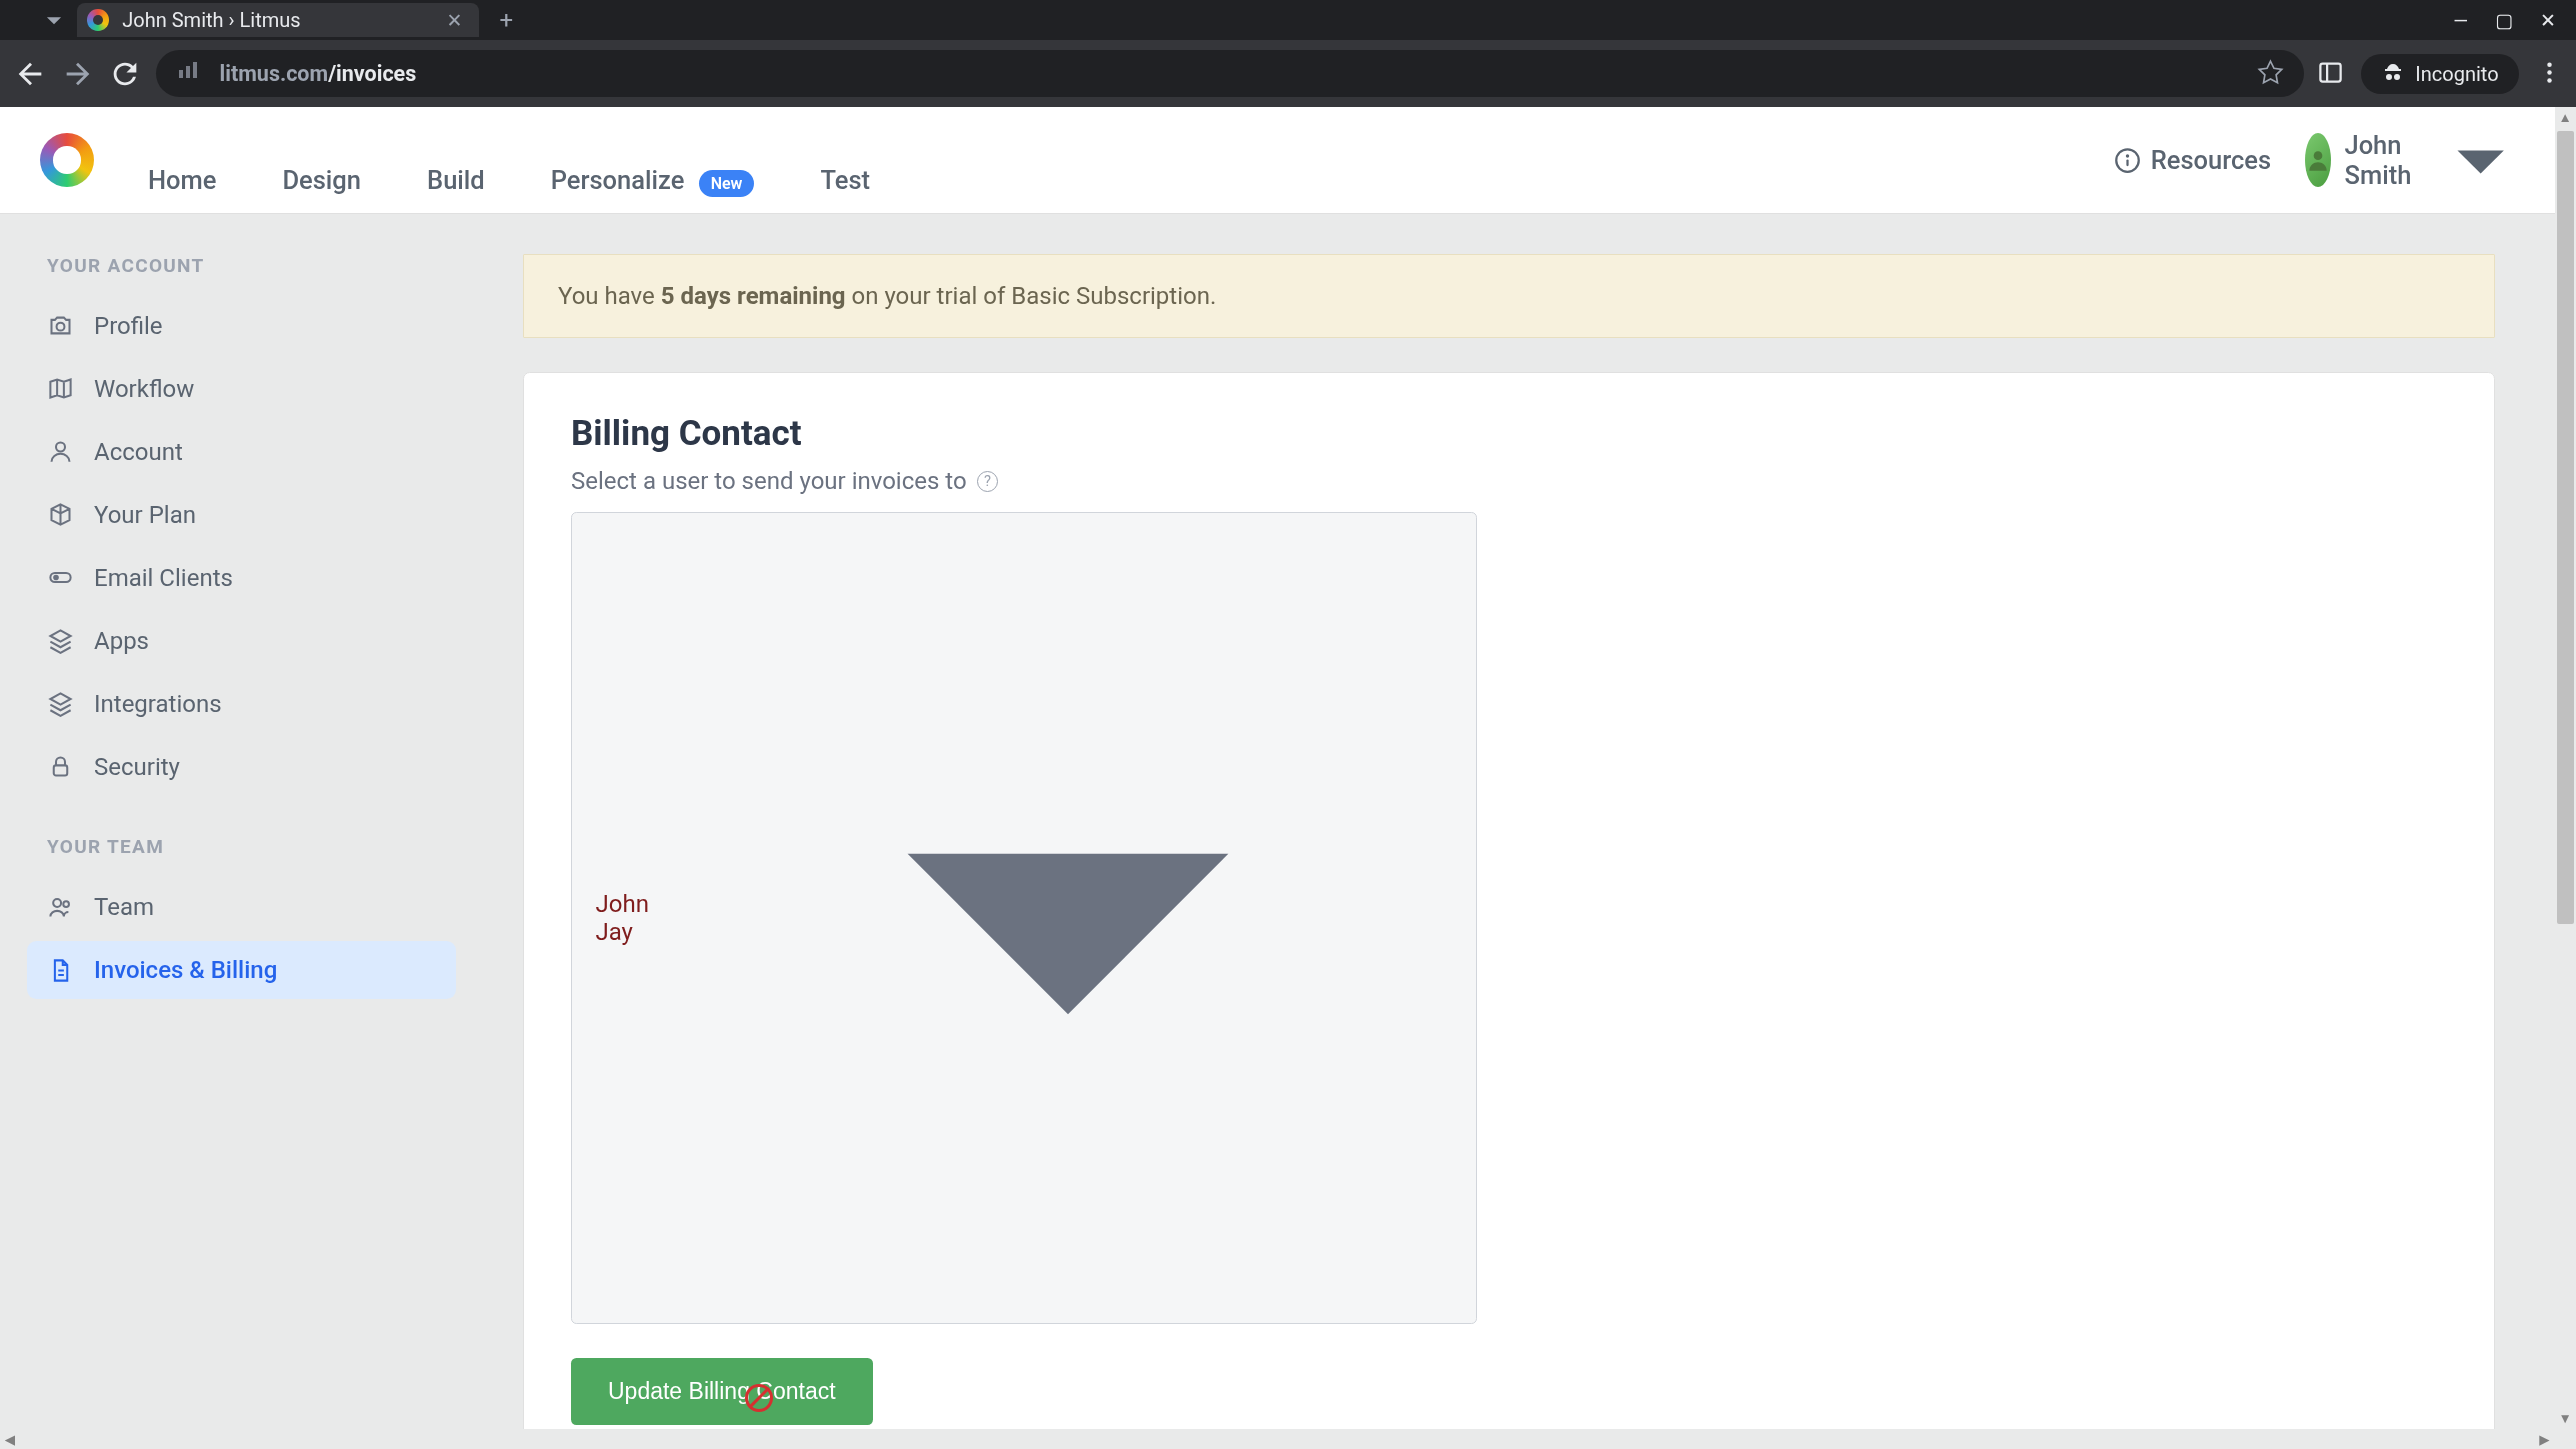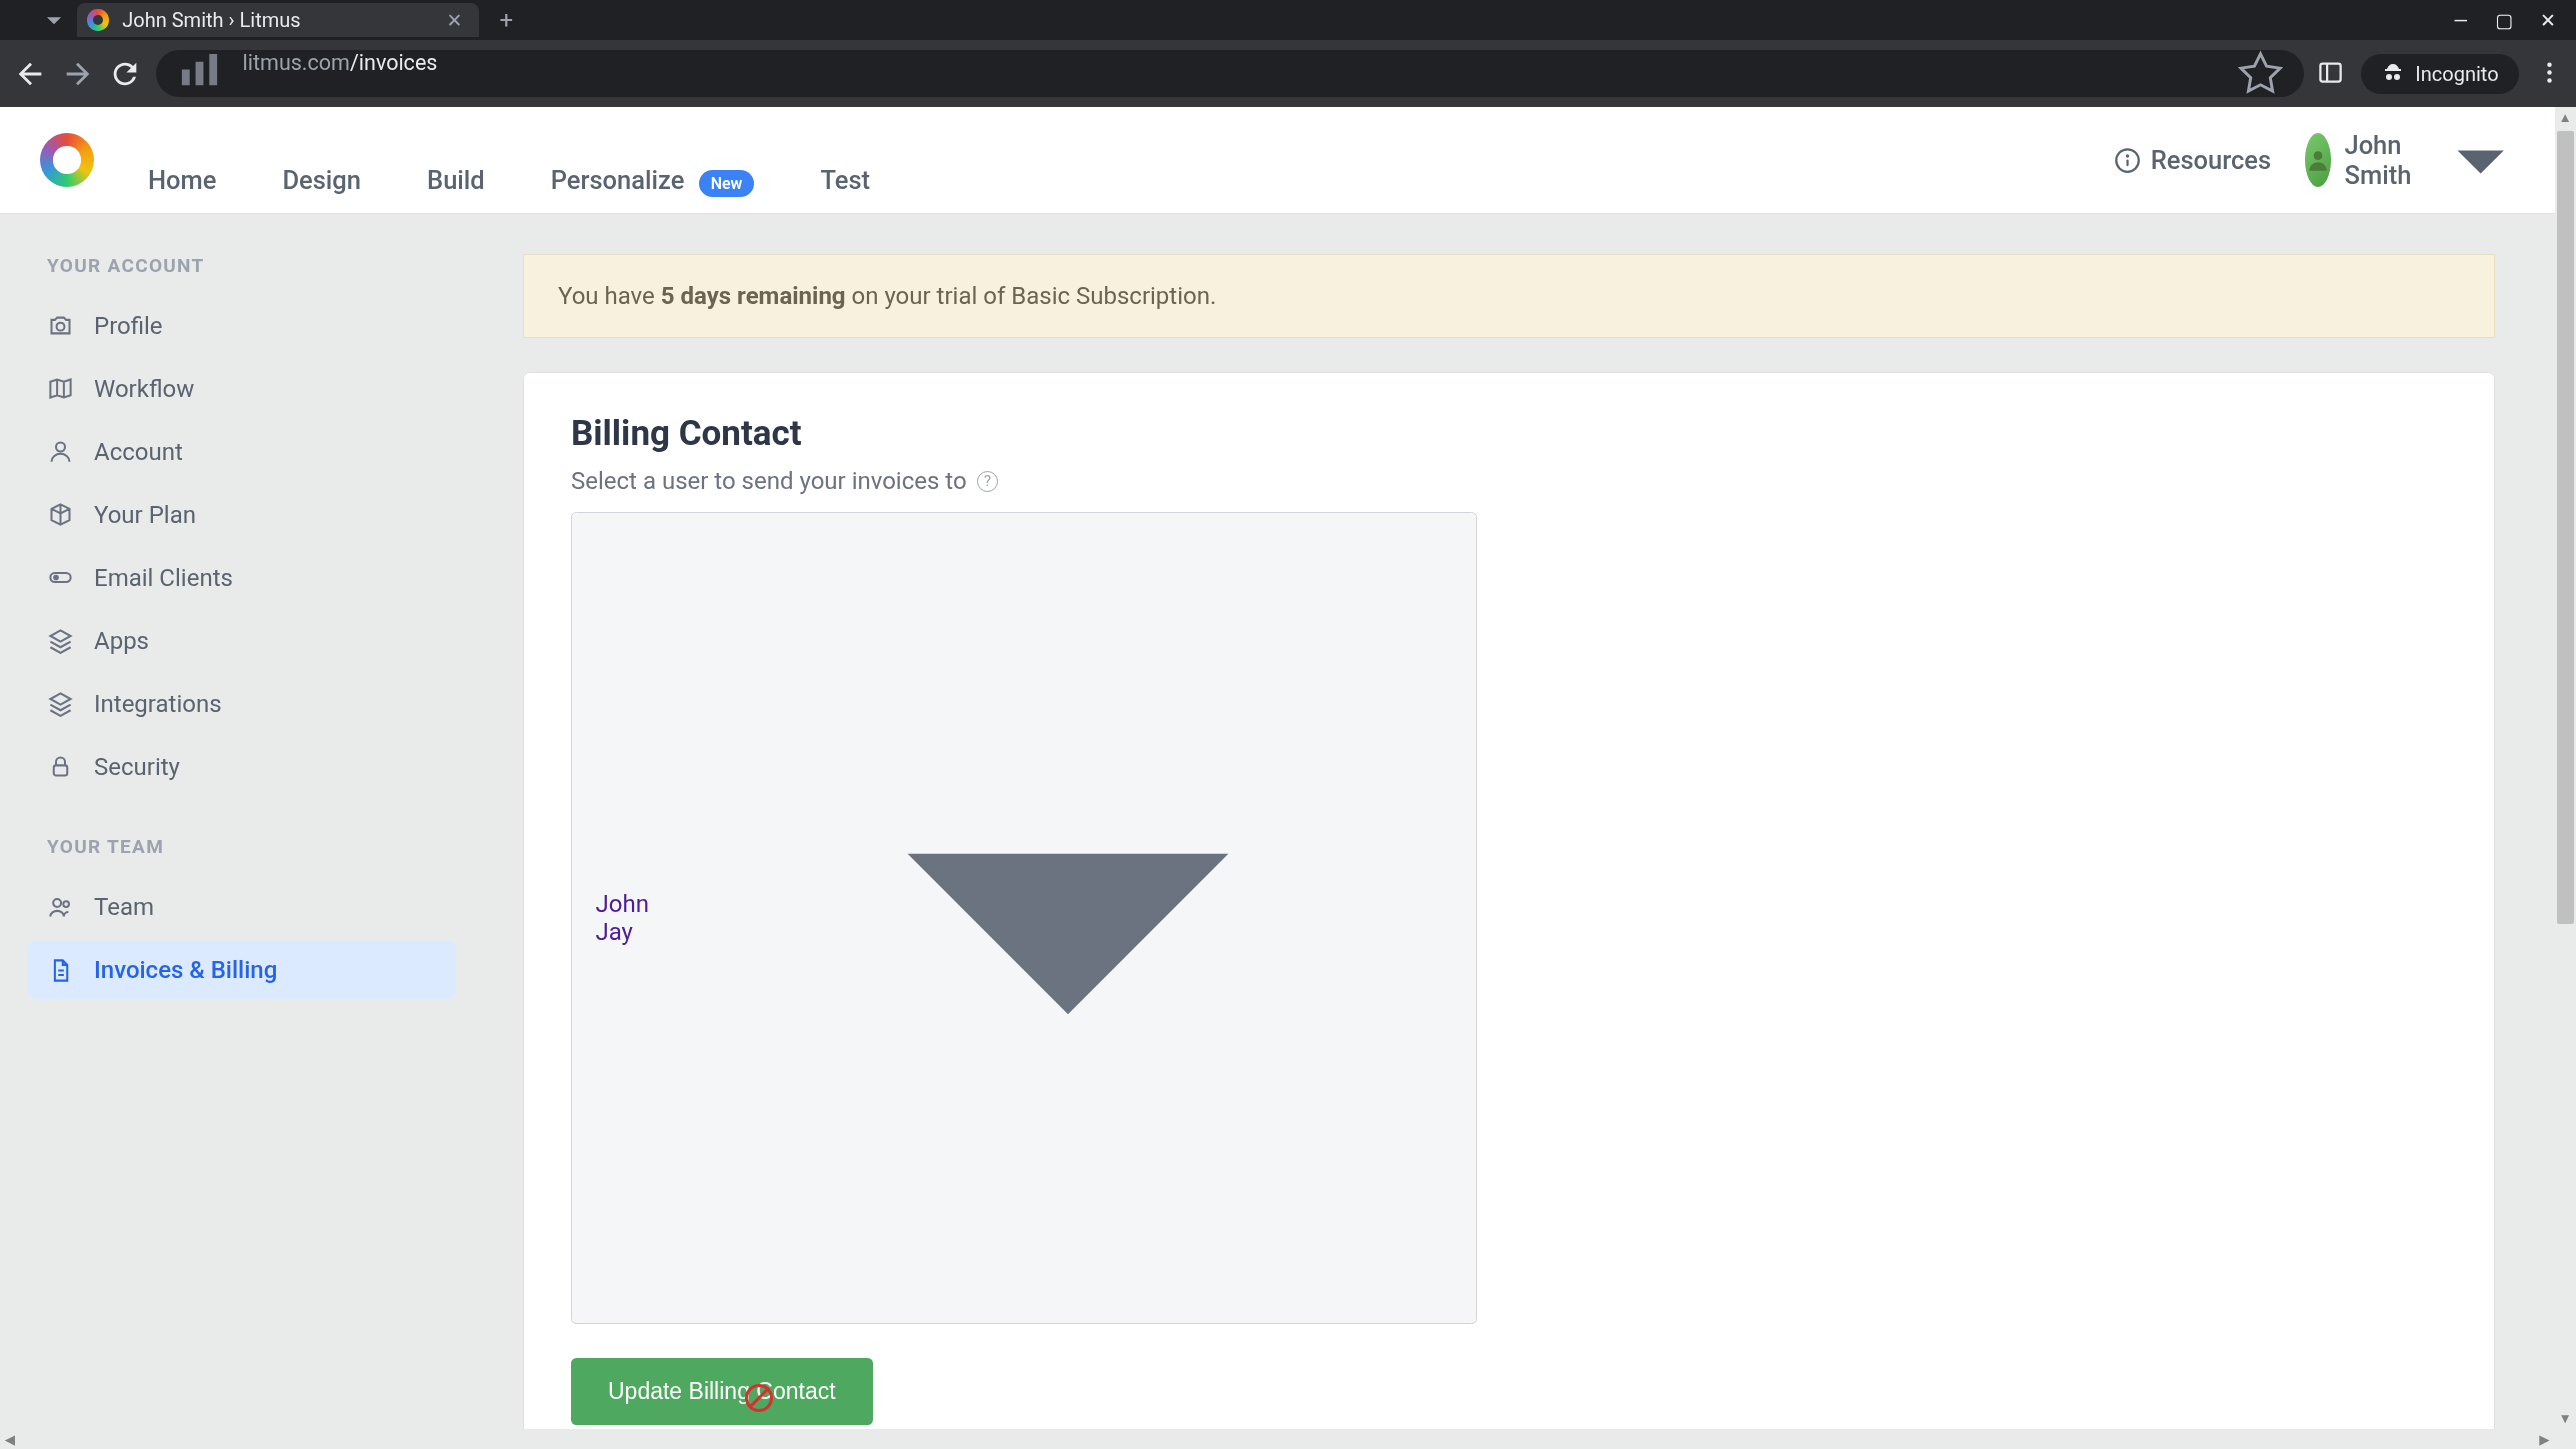--- a/index.html
+++ b/index.html
@@ -13,21 +13,21 @@
     .tab-favicon { width: 21.5px; height: 21.5px; margin-right: 13.4px; background: conic-gradient(from 0deg, #e74c3c, #f39c12, #f1c40f, #2ecc71, #3498db, #9b59b6, #e74c3c); border-radius: 50%; position: relative; }
     .tab-favicon::after { content: ''; position: absolute; inset: 5.4px; background: #35363a; border-radius: 50%; }
     .tab-title { color: #e8eaed; font-size: 20px; flex: 1; }
     .tab-close { color: #9ca3af; font-size: 19px; margin-left: 20px; }
     .new-tab { color: #9ca3af; font-size: 24px; margin-left: 20px; }
     .window-controls { margin-left: auto; display: flex; gap: 27px; padding-right: 20px; color: #e8eaed; font-size: 19px; }
     
     .address-bar-row { display: flex; align-items: center; height: 67px; background: #35363a; padding: 0 13.4px; gap: 13.4px; }
     .nav-btn { width: 34px; height: 34px; display: flex; align-items: center; justify-content: center; color: #9ca3af; }
     .nav-btn.enabled { color: #e8eaed; }
-    .address-bar { flex: 1; background: #202124; border-radius: 34px; height: 47px; display: flex; padding: 0 20px; gap: 20px; }
+    .address-bar { flex: 1; background: #202124; border-radius: 34px; height: 47px; display: flex; align-items: center; padding: 10px 20px; gap: 20px; font-weight: bold; }
     .site-info { color: #9ca3af; }
     .url-text { color: #e8eaed; font-size: 21.5px; }
     .url-domain { color: #9ca3af; }
     .star-btn { margin-left: auto; color: #9ca3af; }
     .toolbar-right { display: flex; align-items: center; gap: 17px; color: #e8eaed; }
     .incognito-badge { display: flex; align-items: center; gap: 10px; background: #202124; border-radius: 34px; padding: 8px 20px; font-size: 20px; color: #e8eaed; }
     
     
     .app { background: #e9eaea; height: calc(1449px - 107px); display: flex; flex-direction: column; position: relative; }
     .app-header { background: #fff; height: 107px; display: flex; align-items: center; padding: 0 40px; border-bottom: 0.7px solid #e0e0e0; }
@@ -52,21 +52,21 @@
     
     .main-content { flex: 1; padding: 40px 81px 40px 40px; overflow-y: auto; }
     .alert-banner { background: #f7f1dd; border: 0.7px solid #e8dfc0; border-radius: 1px; padding: 27px 34px; color: #6b6550; font-size: 24px; margin-bottom: 34px; }
     .alert-banner strong { font-weight: 700; }
     
     .card { background: #fff; border-radius: 6.7px; padding: 40px 47px; margin-bottom: 40px; border: 0.7px solid #e0e0e0; }
     .card-title { color: #2d3748; font-size: 35px; font-weight: 700; margin-bottom: 13.4px; }
     .card-subtitle { color: #6b7280; font-size: 24px; margin-bottom: 17px; display: flex; align-items: center; gap: 10px; }
     .help-icon { width: 21.5px; height: 21.5px; border: 1.3px solid #9ca3af; border-radius: 50%; display: inline-flex; align-items: center; justify-content: center; font-size: 14.8px; color: #9ca3af; }
     .select-wrapper { position: relative; width: 906px; margin-bottom: 34px; }
-    .select-box { width: 100%; background: #f5f6f7; border: 0.7px solid #d1d5db; border-radius: 5.4px; padding: 20px 23.5px; font-size: 24px; color: #4c1d95; display: flex; align-items: center; justify-content: space-between; }
+    .select-box { width: 100%; background: #f5f6f7; border: 0.7px solid #d1d5db; border-radius: 5.4px; padding: 20px 23.5px; font-size: 24px; color: #7f1d1d; display: flex; align-items: center; justify-content: space-between; }
     .update-btn { background: #4ea85f; color: #fff; border: none; border-radius: 5.4px; padding: 20px 37px; font-size: 23px; font-weight: 500; position: relative; display: inline-block; }
     .cursor-overlay { position: absolute; width: 28px; height: 28px; border: 3.4px solid #d63030; border-radius: 50%; top: 25.5px; left: 174px; display: flex; align-items: center; justify-content: center; }
     .cursor-overlay::after { content: ''; position: absolute; width: 27px; height: 3.4px; background: #d63030; transform: rotate(-45deg); }
     
     .scrollbar-v { position: absolute; right: 0; top: 0; bottom: 20px; width: 21.5px; background: #e9eaea; }
     .scrollbar-v-thumb { position: absolute; top: 23.5px; width: 17.4px; left: 2px; height: 60%; background: #c0c0c0; border-radius: 2px; }
     .scrollbar-v-arrow { position: absolute; width: 21.5px; height: 21.5px; display: flex; align-items: center; justify-content: center; color: #808080; font-size: 13.4px; }
     .scrollbar-v-arrow.up { top: 0; }
     .scrollbar-v-arrow.down { bottom: 0; }
     .scrollbar-h { position: absolute; bottom: 0; left: 0; right: 21.5px; height: 20px; background: #e9eaea; }

